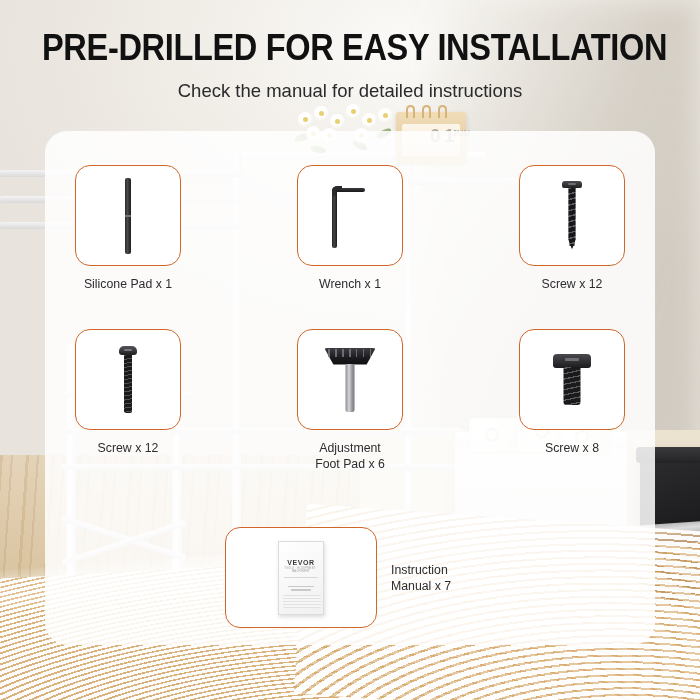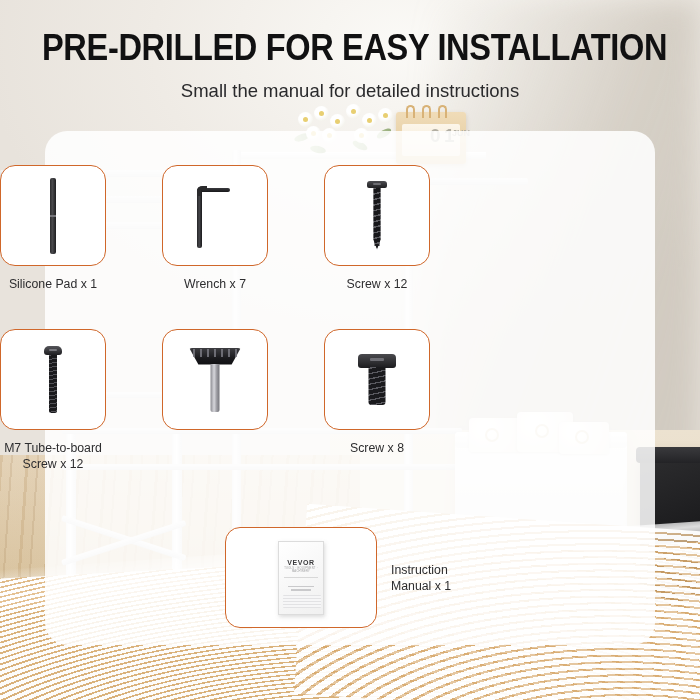--- a/index.html
+++ b/index.html
@@ -115,21 +115,21 @@
     white-space:nowrap;
   }
   #subtitle {
     font-size:18.5px; color:#2a2a2c; margin-top:11px; font-weight:400;
   }
 
   
   #parts-grid {
     position:absolute; left:0; top:165px; width:700px; z-index:4;
   }
-  .grid-row { display:flex; gap:56px; }
+  .grid-row { display:flex; justify-content:center; gap:116px; }
   .grid-row.row-2 { margin-top:37px; }
   .part-cell { width:106px; display:flex; flex-direction:column; align-items:center; }
   .part-box {
     width:106px; height:101px;
     border:1.6px solid #d0672a;
     border-radius:15px;
     background:#ffffff;
     position:relative;
     display:flex; align-items:center; justify-content:center;
   }
@@ -296,21 +296,21 @@
 
   <div class="bg-rug-edge"></div>
   <div class="bg-rug"></div>
   <div class="bg-rug2"></div>
 </div>
 
 <div id="frosted-panel"></div>
 
 <div id="header">
   <div id="main-title">PRE-DRILLED FOR EASY INSTALLATION</div>
-  <div id="subtitle">Small the manual for detailed instructions</div>
+  <div id="subtitle">Check the manual for detailed instructions</div>
 </div>
 
 <div id="parts-grid">
 
   <div class="grid-row row-1">
 
     <div class="part-cell">
       <div class="part-box">
         <div class="hw">
           <div class="silicone-rod"></div>
@@ -321,21 +321,21 @@
 
     <div class="part-cell">
       <div class="part-box">
         <div class="hw" style="width:36px;height:72px;">
           <div class="wrench-h"></div>
           <div class="wrench-v"></div>
           <div class="wrench-corner"></div>
         </div>
       </div>
       <div class="part-label">
-        <div>Wrench x 7</div>
+        <div>Wrench x 1</div>
       </div>
     </div>
 
     <div class="part-cell">
       <div class="part-box">
         <div class="hw" style="width:24px;height:70px;">
           <div class="screw-head-flat"></div>
           <div class="screw-core"></div>
           <div class="screw-thread"></div>
         </div>
@@ -350,32 +350,35 @@
   <div class="grid-row row-2">
 
     <div class="part-cell">
       <div class="part-box">
         <div class="hw" style="width:22px;height:68px;">
           <div class="bolt-head"></div>
           <div class="bolt-shaft"></div>
         </div>
       </div>
       <div class="part-label">
-        <div>M7 Tube-to-board</div>
         <div>Screw x 12</div>
       </div>
     </div>
 
     <div class="part-cell">
       <div class="part-box">
         <div class="hw" style="width:54px;height:64px;">
           <div class="foot-cap"></div>
           <div class="foot-cap-ribs"></div>
           <div class="foot-stem"></div>
         </div>
+      </div>
+      <div class="part-label">
+        <div>Adjustment</div>
+        <div>Foot Pad x 6</div>
       </div>
     </div>
 
     <div class="part-cell">
       <div class="part-box">
         <div class="hw" style="width:40px;height:52px;">
           <div class="sbolt-head"></div>
           <div class="sbolt-shaft"></div>
         </div>
       </div>
@@ -393,15 +396,15 @@
       <div class="booklet-brand">VEVOR</div>
       <div class="booklet-tag">TOOLS · EQUIPMENT · MACHINERY</div>
       <div class="booklet-rule"></div>
       <div class="booklet-line" style="width:26px;margin-top:8px;"></div>
       <div class="booklet-line" style="width:20px;"></div>
       <div class="booklet-img"></div>
     </div>
   </div>
   <div id="manual-label">
     <div>Instruction</div>
-    <div>Manual x 1</div>
+    <div>Manual x 7</div>
   </div>
 </div>
 
 </body></html>

